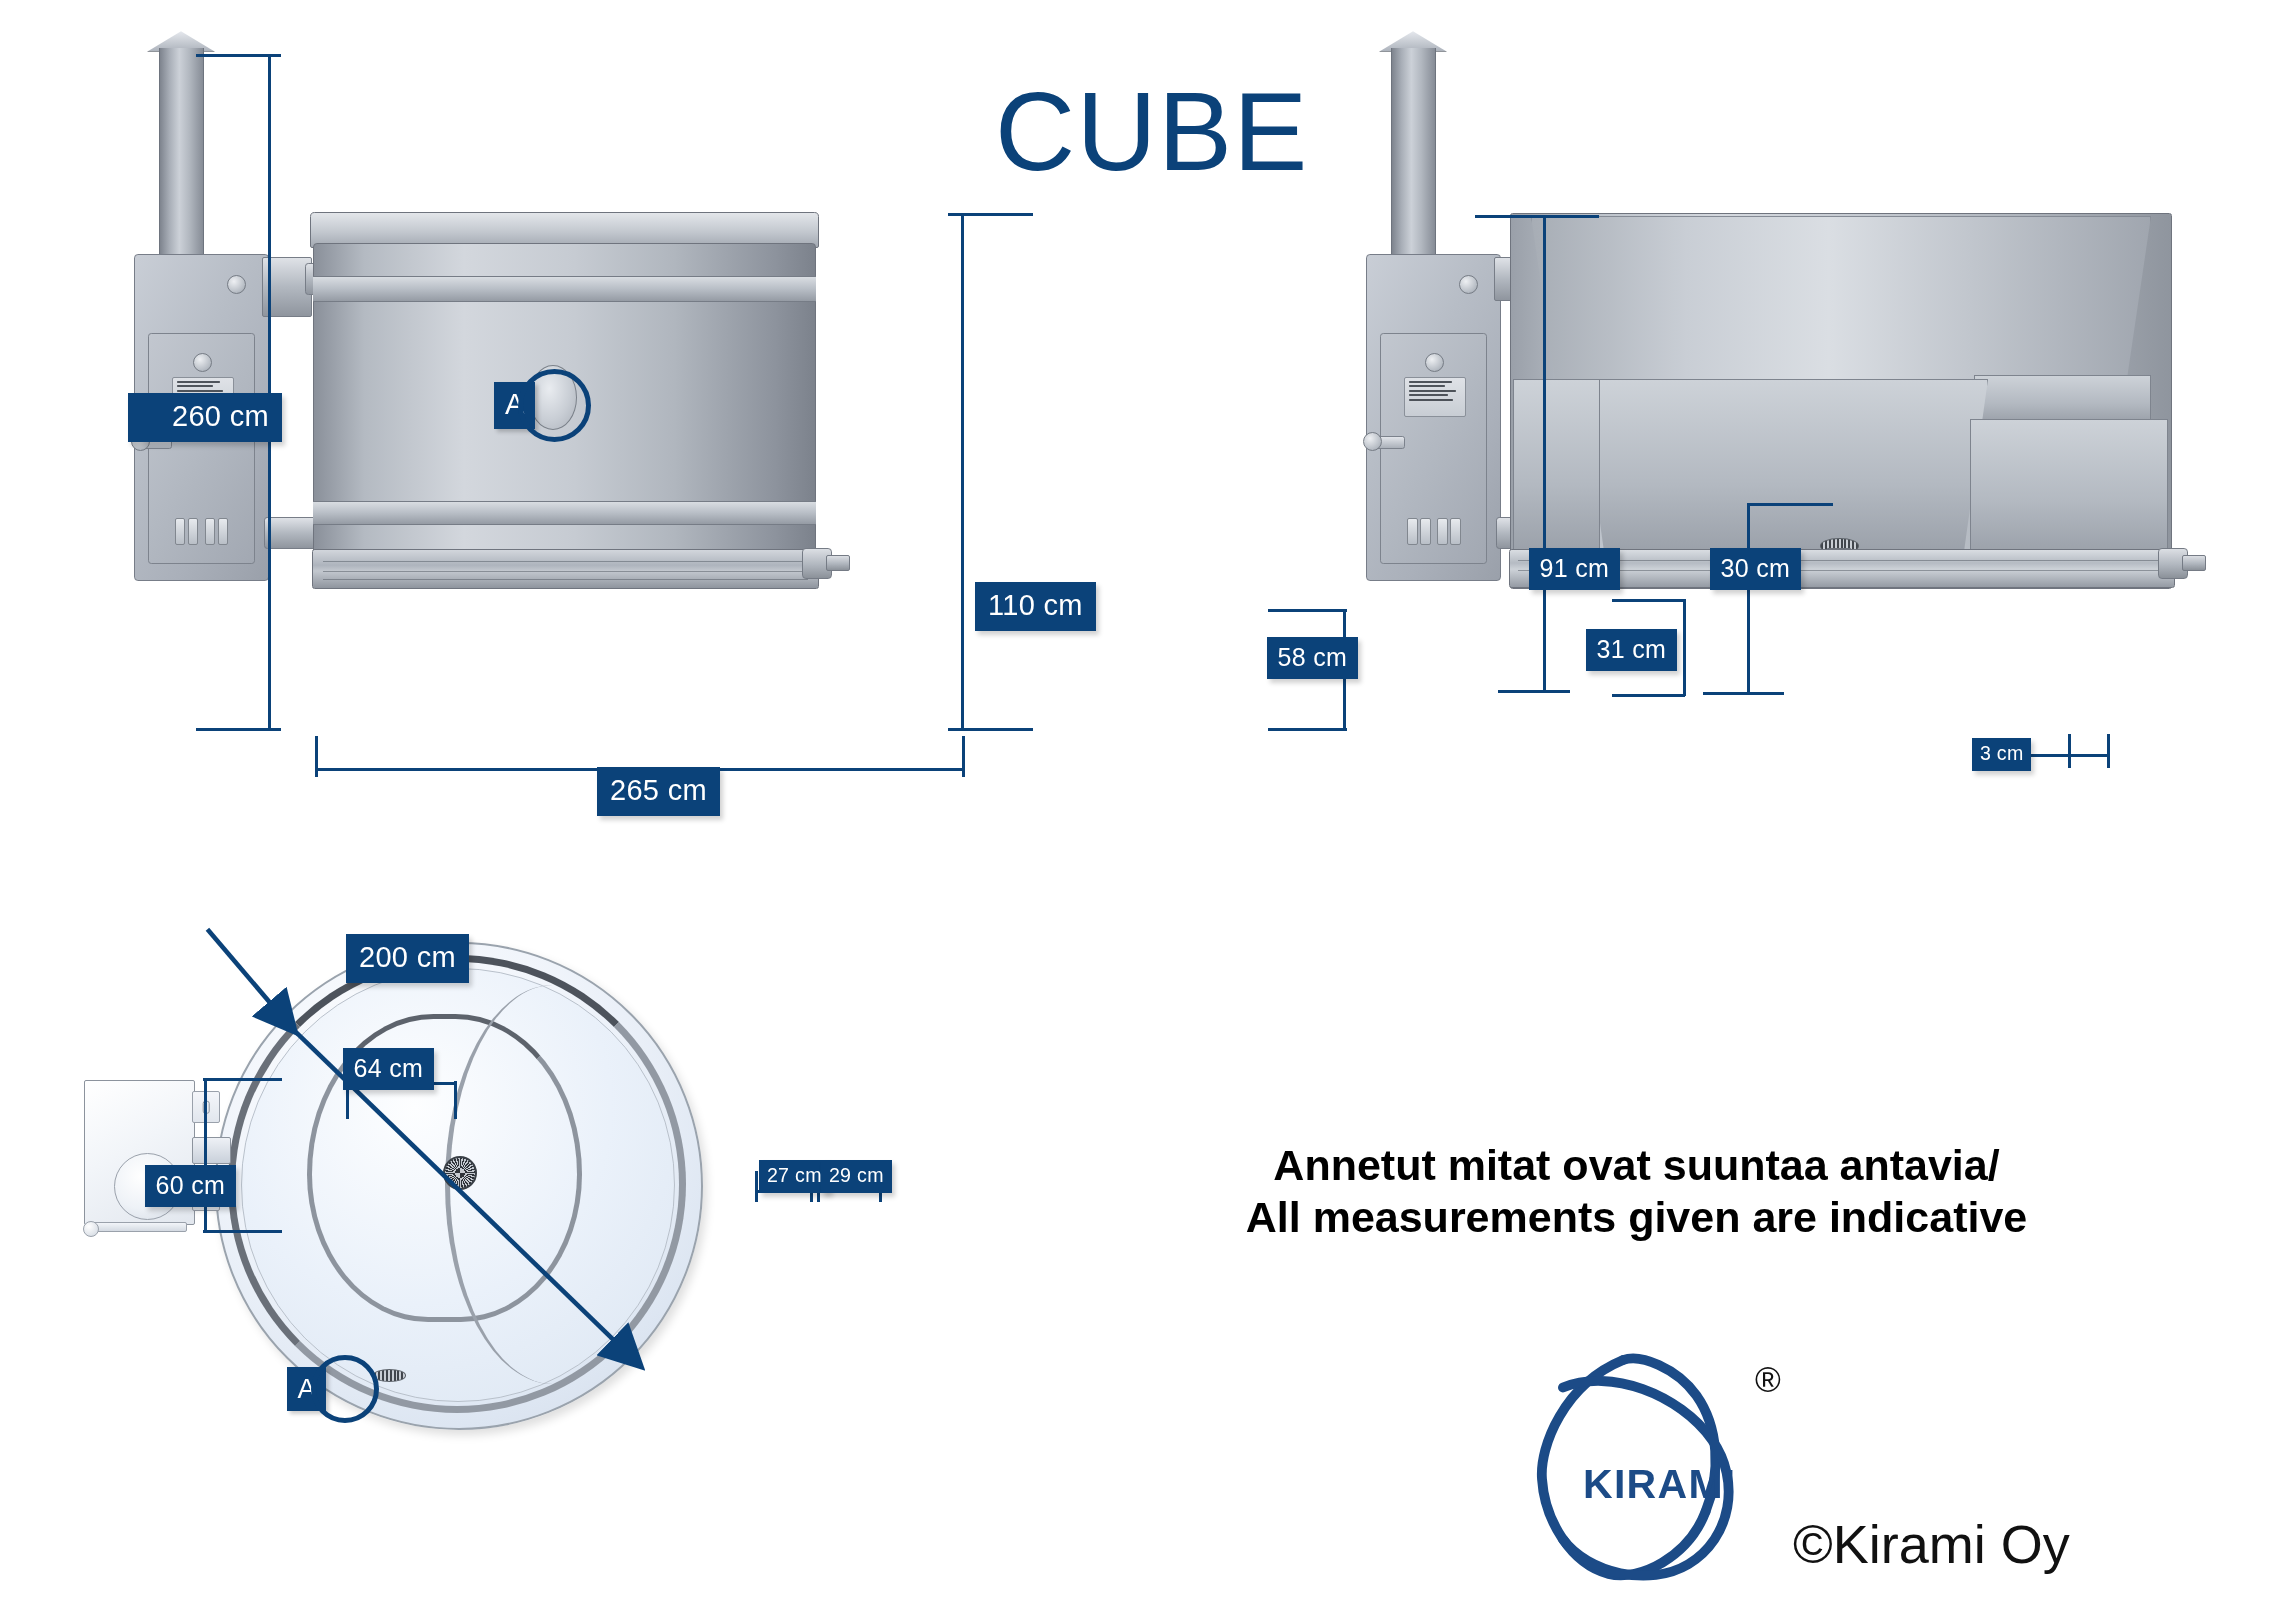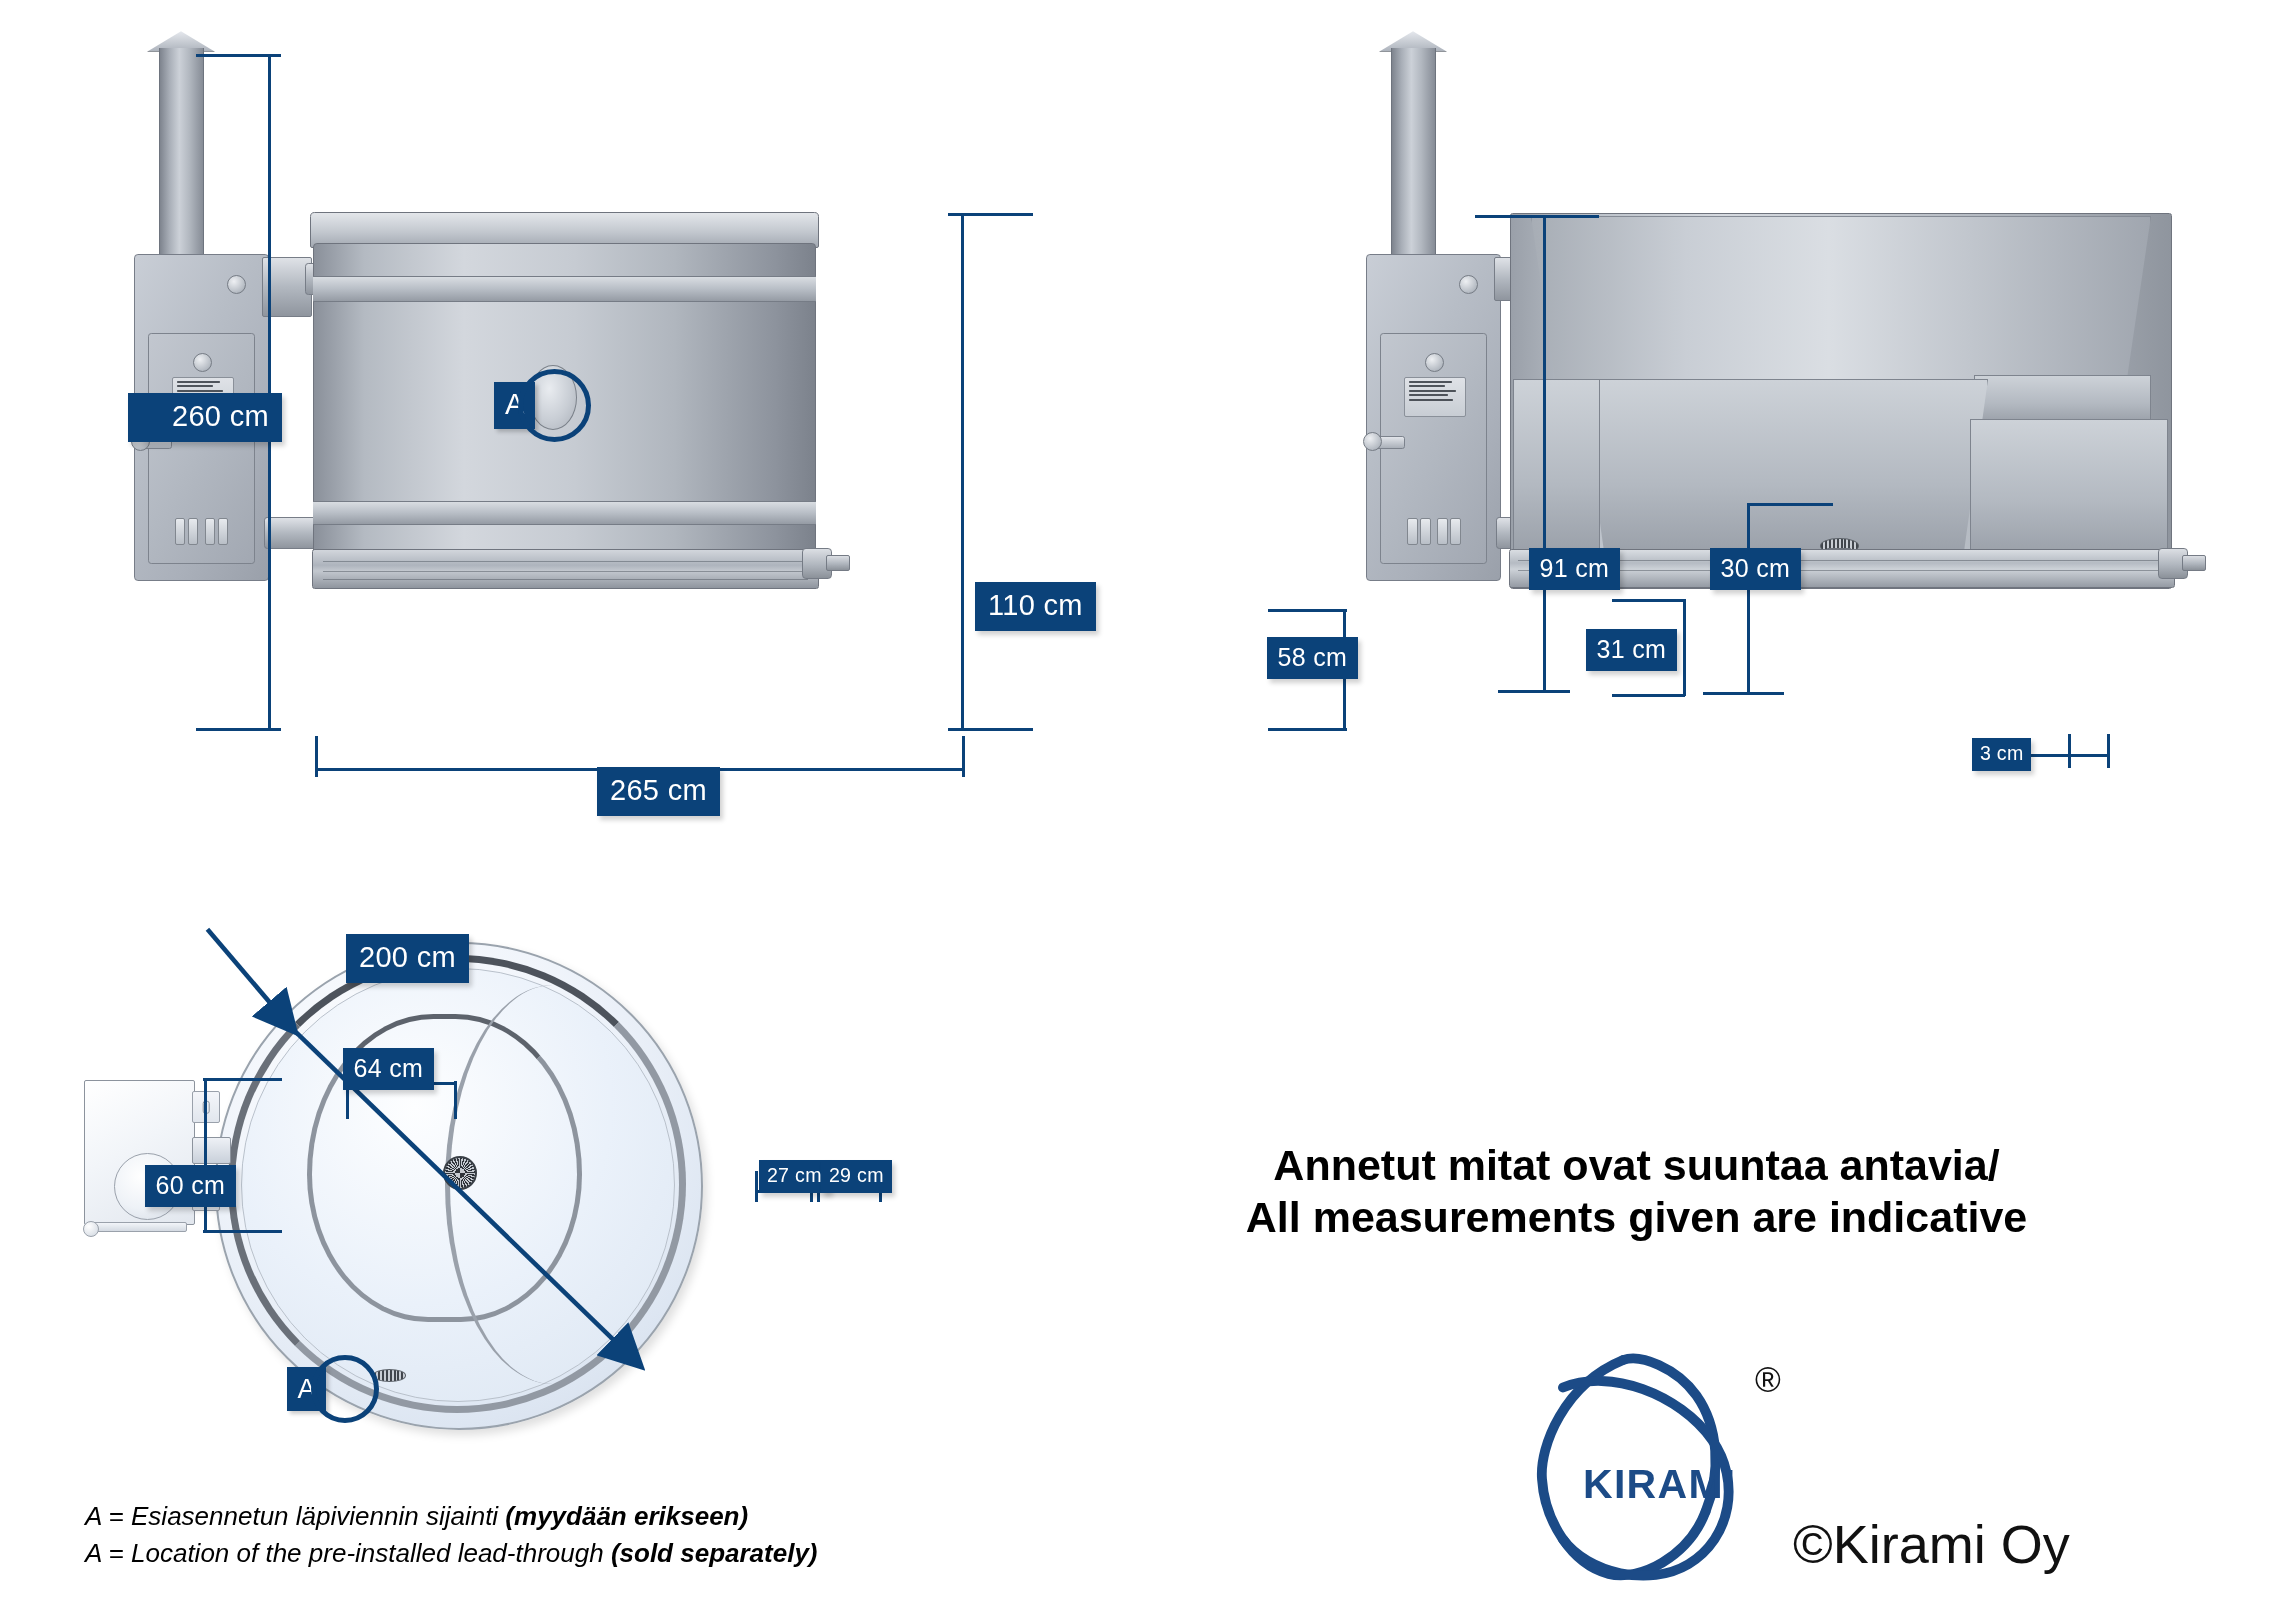--- a/index.html
+++ b/index.html
@@ -282,20 +282,21 @@
     position:absolute;left:58px;top:116px;
     font-size:41px;font-weight:bold;color:#1c4b87;letter-spacing:1.3px;
     line-height:1;
   }
 </style>
 </head>
 <body>
 
 <div class="stage">
 
+  <div id="title">CUBE</div>
 
   <div id="view-front">
 
     <div class="chim-cap" style="left:29px;top:5.2px;width:68px;height:19.6px;"></div>
     <div class="pipe" style="position:absolute;left:41px;top:22px;width:43px;height:222px;"></div>
     <div class="pipe" style="position:absolute;left:38px;top:241px;width:48px;height:308px;"></div>
 
     <div class="heater" style="left:15.7px;top:228px;width:151px;height:327px;">
       <div class="box-face" style="position:absolute;left:0;top:0;width:133px;height:325px;border-radius:3.9px;"></div>
       <div class="heater-door" style="left:14.4px;top:79px;width:105px;height:229px;"></div>
@@ -499,28 +500,20 @@
   <div class="ln lnv-thin" style="left:817px;top:1171px;height:31px;"></div>
   <div class="ln lnh-thin" style="left:817px;top:1190px;width:65px;"></div>
   <div class="ln lnv-thin" style="left:879px;top:1171px;height:31px;"></div>
   <div class="dim sml" style="left:821px;top:1160px;">29 cm</div>
 
   <div id="notes">
     <div>Annetut mitat ovat suuntaa antavia/</div>
     <div>All measurements given are indicative</div>
   </div>
 
-  <div id="legend">
-    <div>
-      <span>A = Esiasennetun läpiviennin sijainti </span><b>(myydään erikseen)</b>
-    </div>
-    <div>
-      <span>A = Location of the pre-installed lead-through </span><b>(sold separately)</b>
-    </div>
-  </div>
 
   <div id="brand">
     <svg id="brand-mark" viewBox="0 0 370 360">
       <g fill="none" stroke="#1c4b87" stroke-width="15" stroke-linecap="round">
         <path d="M150 18 C 60 55, 22 150, 26 200 C 30 262, 70 330, 128 345
                  C 176 357, 250 318, 276 250"></path>
         <path d="M276 250 C 300 190, 296 120, 262 72 C 232 30, 176 8, 150 18"></path>
         <path d="M58 60 C 130 30, 236 70, 286 140 C 330 202, 316 290, 250 330
                  C 190 366, 96 344, 58 292"></path>
       </g>

